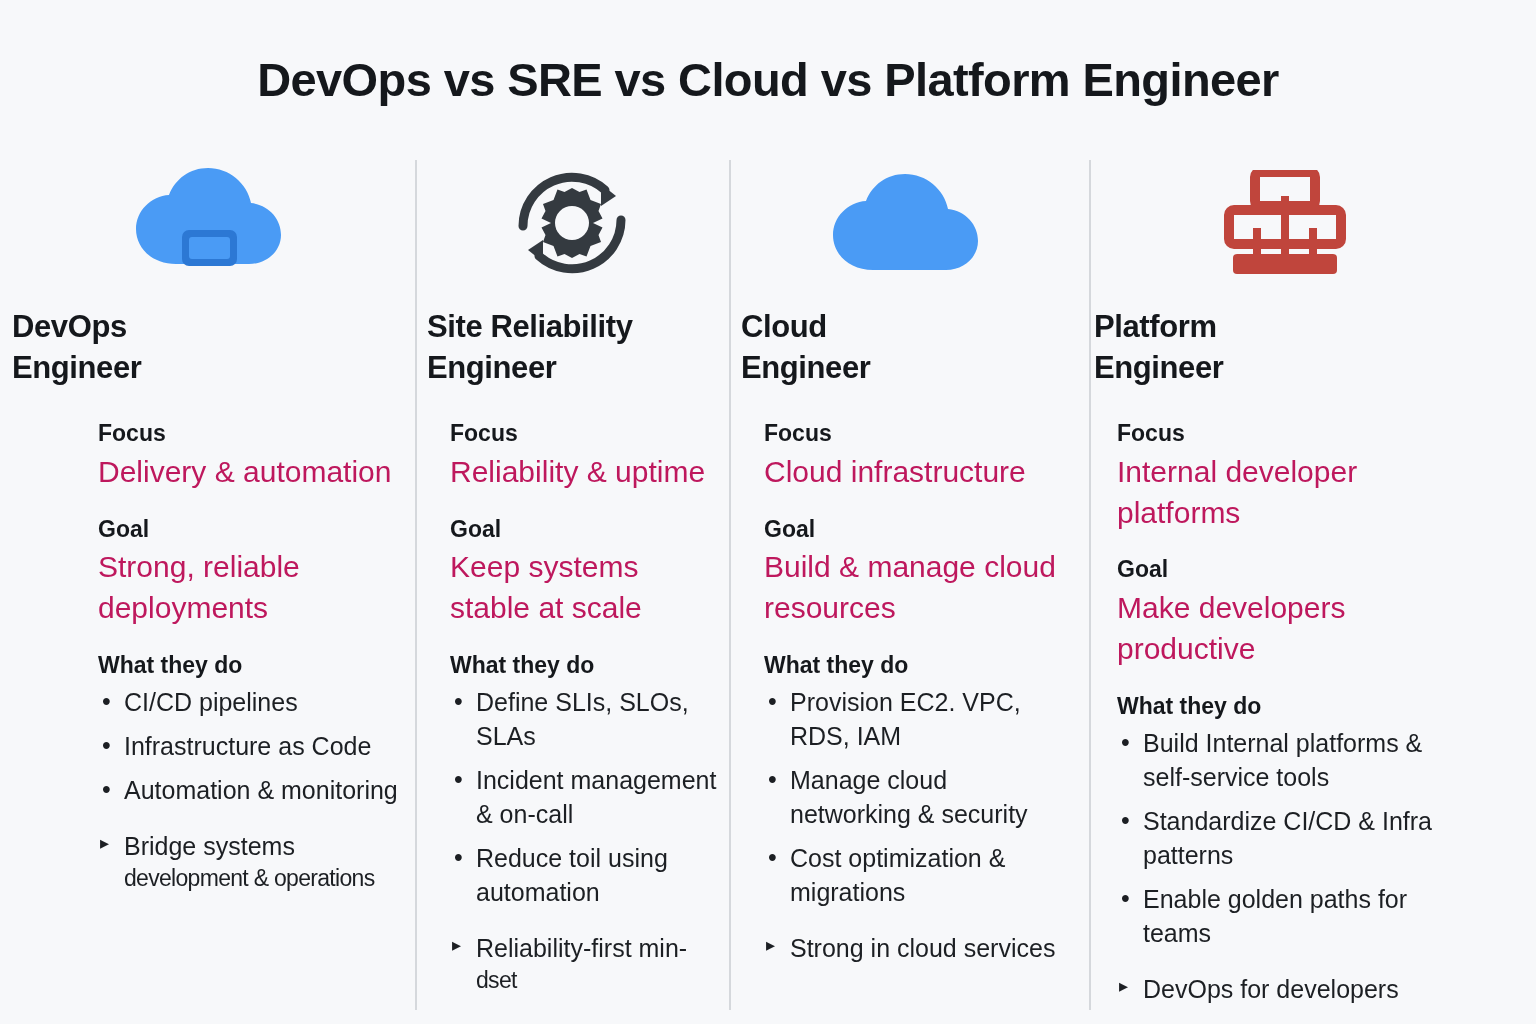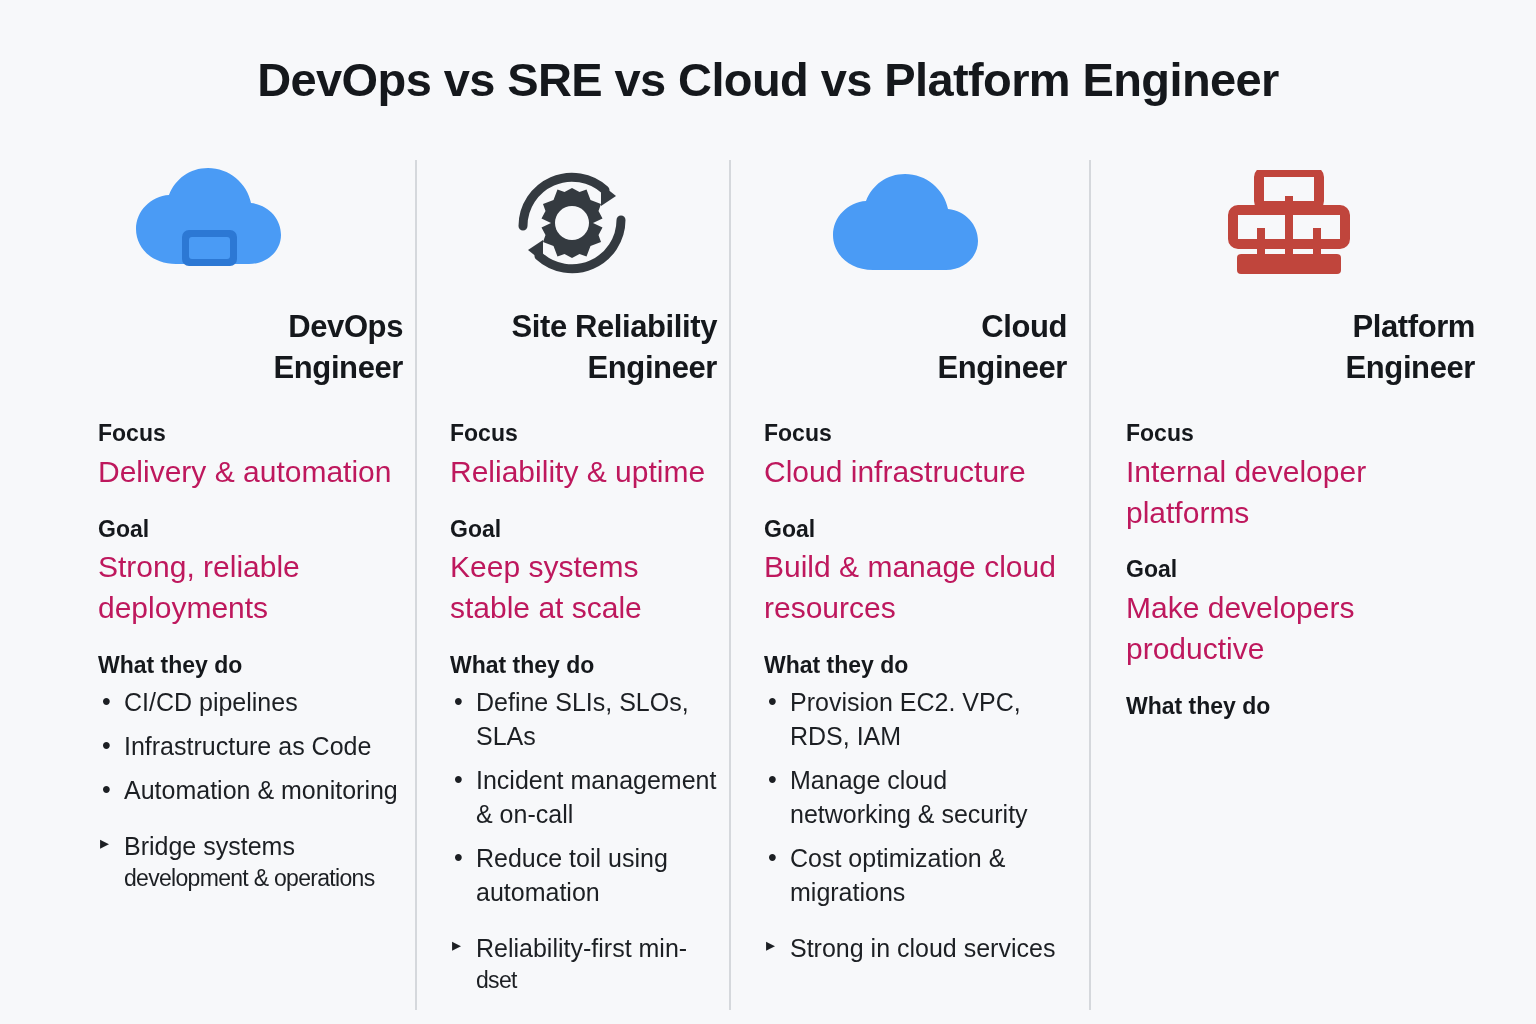--- a/index.html
+++ b/index.html
@@ -43,21 +43,21 @@
 
   .column {
     position: relative;
     padding: 0 0 0 0;
     flex: 0 0 auto;
   }
 
   .col-0 { width: 415px; padding-left: 98px; padding-right: 12px; }
   .col-1 { width: 314px; padding-left: 35px; padding-right: 12px; }
   .col-2 { width: 360px; padding-left: 35px; padding-right: 22px; }
-  .col-3 { width: 396px; padding-left: 37px; padding-right: 10px; }
+  .col-3 { width: 396px; padding-left: 28px; padding-right: 10px; }
 
   
   .column + .column::before {
     content: "";
     position: absolute;
     left: 0;
     top: 0;
     width: 2px;
     height: 850px;
     background: #D5D8DC;
@@ -72,21 +72,21 @@
   }
   .col-0 .icon-wrap { margin-left: -86px; }
   .col-1 .icon-wrap,
   .col-2 .icon-wrap,
   .col-3 .icon-wrap { margin-left: -23px; }
 
   .icon-wrap svg { display: block; }
 
   
   .col-heading {
-    text-align: right;
+    text-align: left;
     font-size: 31px;
     font-weight: bold;
     line-height: 1.32;
     letter-spacing: -0.4px;
     color: #15181C;
     margin-top: 22px;
   }
   .col-0 .col-heading { margin-left: -86px; }
   .col-1 .col-heading,
   .col-2 .col-heading,
@@ -281,17 +281,25 @@
       <div class="sec-block">
         <div class="sec-label">Focus</div>
         <div class="sec-value">Internal developer platforms</div>
       </div>
       <div class="sec-block">
         <div class="sec-label">Goal</div>
         <div class="sec-value">Make developers productive</div>
       </div>
       <div class="sec-block tight">
         <div class="sec-label">What they do</div>
+        <ul class="bullets">
+          <li class="bullet">Build Internal platforms &amp; self-service tools</li>
+          <li class="bullet">Standardize CI/CD &amp; Infra patterns</li>
+          <li class="bullet">Enable golden paths for teams</li>
+          <li class="bullet last">
+            <span>DevOps for developers</span>
+          </li>
+        </ul>
       </div>
     </div>
   </div>
 
 </div>
 
 </body></html>

